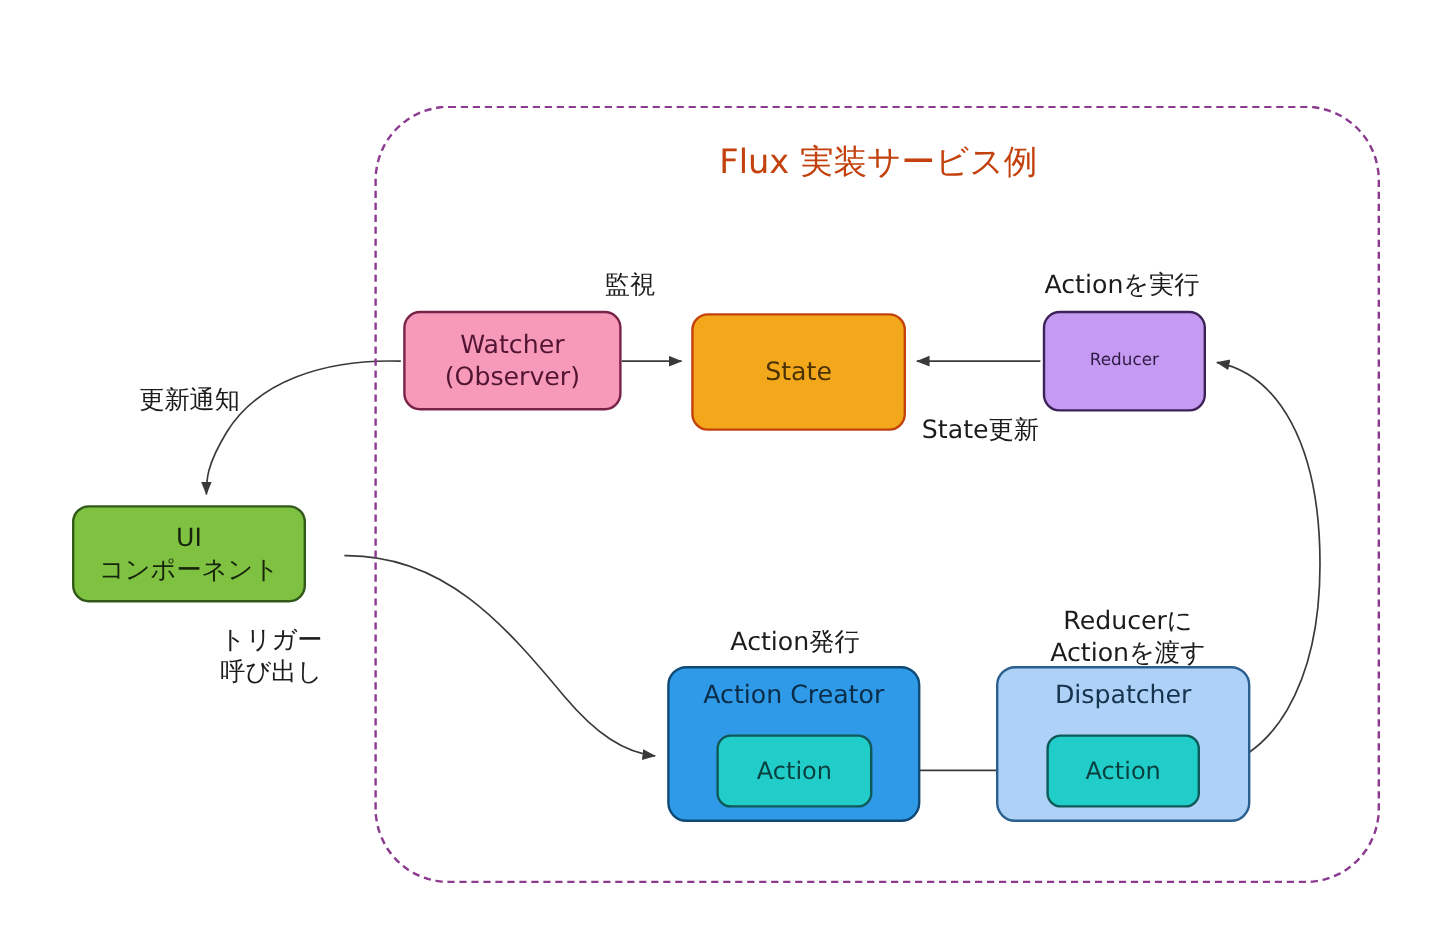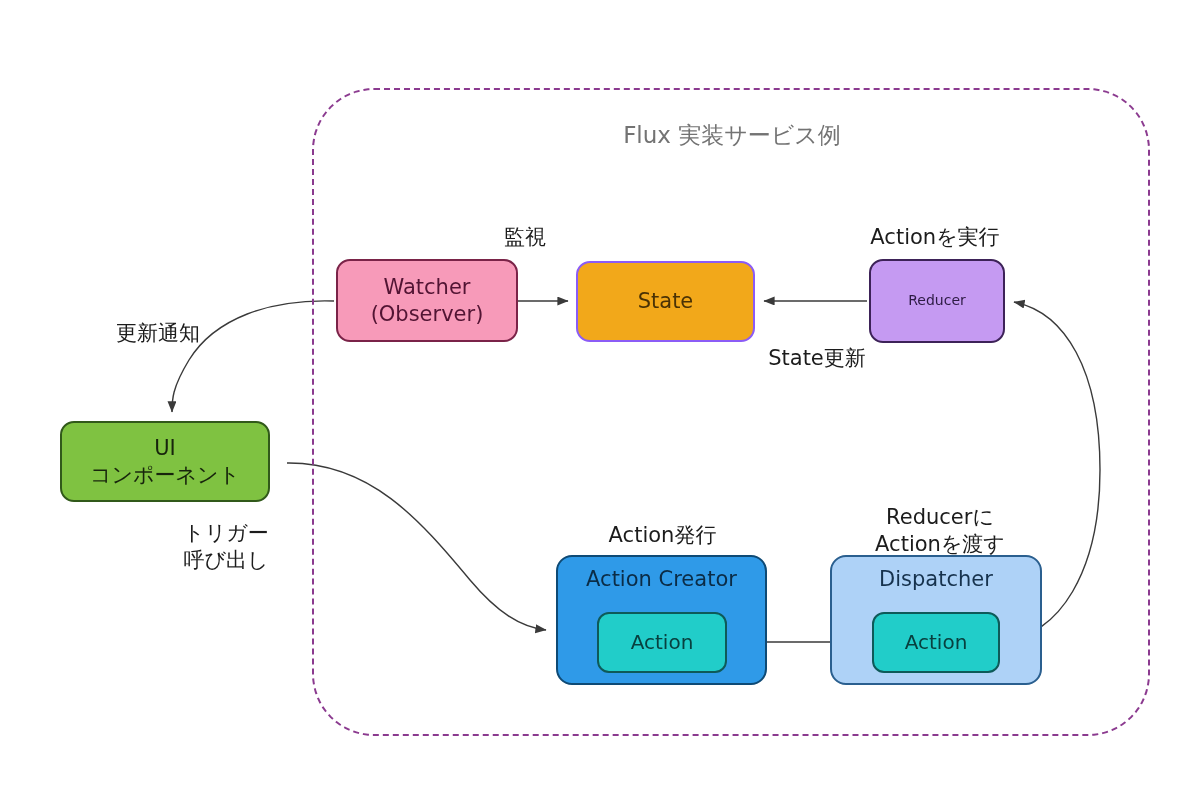--- a/index.html
+++ b/index.html
@@ -45,22 +45,22 @@
     border-radius: 62px;
     box-sizing: border-box;
     background: transparent;
   }
   .boundary-title {
     position: absolute;
     left: 612px;
     top: 120px;
     width: 240px;
     height: 30px;
-    color: #737373;
-    font-size: 23px;
+    color: #c2410c;
+    font-size: 28px;
     display: flex;
     align-items: center;
     justify-content: center;
     white-space: nowrap;
   }
   
   .store {
     left: 558px;
     top: 175px;
     width: 485px;
@@ -72,23 +72,23 @@
     justify-content: center;
     padding-top: 17px;
     color: #332d05;
     font-size: 21px;
     font-weight: bold;
   }
   .state {
     left: 576px;
     top: 261px;
     width: 179px;
-    height: 81px;
+    height: 98px;
     background: #f2a81a;
-    border: 2px solid #8b5cf6;
+    border: 2px solid #c2410c;
     border-radius: 14px;
     color: #4a3205;
     font-size: 21px;
   }
   .reducer {
     left: 869px;
     top: 259px;
     width: 136px;
     height: 84px;
     background: #c59af2;
@@ -106,21 +106,21 @@
     background: #f79ab9;
     border: 2px solid #7a2348;
     border-radius: 14px;
     color: #521433;
     font-size: 21px;
   }
   
   .uicomp {
     left: 60px;
     top: 421px;
-    width: 210px;
+    width: 195px;
     height: 81px;
     background: #7fc241;
     border: 2px solid #31591a;
     border-radius: 14px;
     color: #17240c;
     font-size: 21px;
   }
   
   .actioncreator {
     left: 556px;

